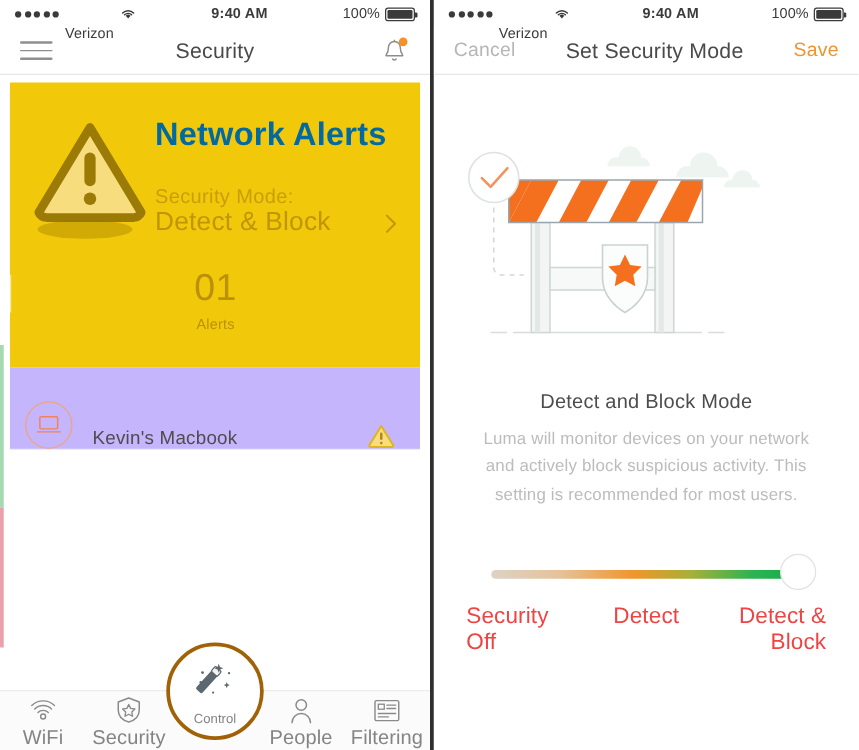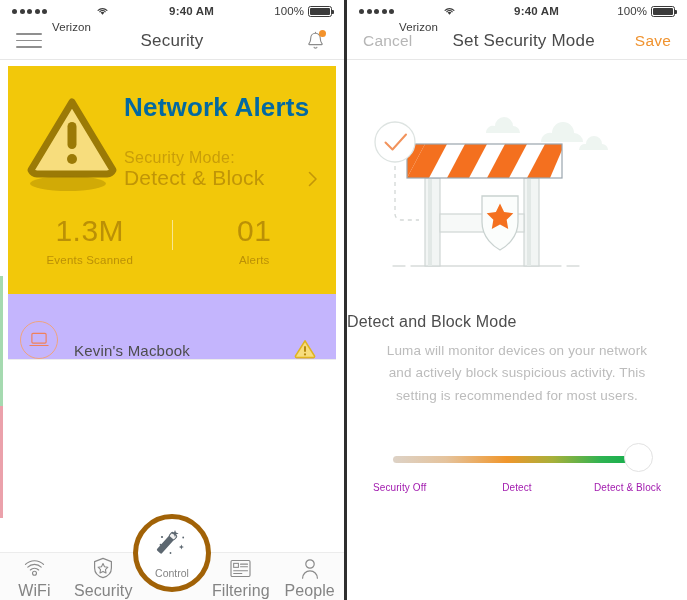--- a/index.html
+++ b/index.html
@@ -88,44 +88,44 @@
     position:absolute; left:0; right:0; bottom:0; height: 48px;
     background:#fbfbfb; border-top: 1px solid #ececec;
     display:flex; align-items:flex-start; padding-top: 4px;
   }
   .tab { flex:1; display:flex; flex-direction:column; align-items:center; gap:3px; cursor:pointer; }
   .tab .ic { height: 22px; display:flex; align-items:center; justify-content:center; }
   .tab .lbl { font-size: 16px; color:#848484; letter-spacing:.1px; }
   .tab-center-bubble {
     position:absolute; left: 50%; transform: translateX(-50%);
     bottom: 8px; width: 78px; height: 78px; border-radius:50%;
-    background:#fff; border: 5px solid #a16207; z-index: 5;
+    background:#fff; border: 3px solid #a16207; z-index: 5;
     display:flex; flex-direction:column; align-items:center; justify-content:flex-end;
     padding-bottom: 8px; gap:4px; cursor:pointer;
   }
   .tab-center-bubble .lbl { font-size: 10.5px; color:#848484; }
 
   
   .illus { position:absolute; left:0; right:0; top: 86px; height: 200px; }
-  .mode-title { position:absolute; left:0; right:0; top: 313px; text-align:left; font-size: 16px; color:#4d4d4d; letter-spacing:.2px; }
+  .mode-title { position:absolute; left:0; right:0; top: 313px; text-align:center; font-size: 16px; color:#4d4d4d; letter-spacing:.2px; }
   .mode-desc {
     position:absolute; left: 38px; right: 38px; top: 340px; text-align:center;
     font-size: 13.5px; color:#bcbcbc; line-height: 1.65; letter-spacing:.15px;
   }
   .slider-wrap { position:absolute; left: 0; right: 0; top: 450px; }
   .slider-track {
     position:absolute; left: 46px; right: 52px; top: 6px; height: 7px; border-radius: 4px;
     background: linear-gradient(to right, #ddd2c6 0%, #e5c39c 22%, #f0962c 47%, #a7b03a 66%, #2fb352 86%, #13ae4c 100%);
   }
   .slider-thumb {
     position:absolute; right: 34px; top: -7px; width: 29px; height: 29px; border-radius:50%;
     background:#fff; border:1px solid #e2e2e2; cursor:pointer;
   }
   .slider-labels { position:absolute; left: 0; right: 0; top: 32px; display:flex; padding: 0 20px; }
-  .slider-labels span { font-size: 10px; color:#a21caf; letter-spacing:.1px; }
+  .slider-labels span { font-size: 18px; color:#ef4444; letter-spacing:.1px; }
   .sl-a { flex: 0 0 33%; text-align:left; padding-left: 6px;}
   .sl-b { flex: 0 0 34%; text-align:center; }
   .sl-c { flex: 0 0 33%; text-align:right; padding-right: 6px;}
 </style>
 </head>
 <body>
 
 <div class="app">
 
   <div class="edge-strip">
@@ -186,24 +186,20 @@
       <div class="tri-shadow"></div>
 
       <div class="card-title">Network Alerts</div>
       <div class="card-mode-label">Security Mode:</div>
       <div class="card-mode-value">Detect &amp; Block</div>
       <svg class="card-chev" viewBox="0 0 10 16">
         <path d="M1.5 1.5 L8 8 L1.5 14.5" fill="none" stroke="#c39607" stroke-width="1.6" stroke-linecap="round" stroke-linejoin="round"></path>
       </svg>
 
       <div class="stats">
-        <div class="stat">
-          <div class="num">1.3M</div>
-          <div class="lbl">Events Scanned</div>
-        </div>
         <div class="stat-div"></div>
         <div class="stat">
           <div class="num">01</div>
           <div class="lbl">Alerts</div>
         </div>
       </div>
     </div>
 
     <div class="device-row">
       <div class="dev-avatar">
@@ -240,37 +236,37 @@
             <path d="M10 6.6 l1.5 3.1 3.4.5-2.45 2.4.58 3.4L10 14.4l-3.03 1.6.58-3.4L5.1 10.2l3.4-.5z" fill="none" stroke="#8a8a8a" stroke-width="1.1" stroke-linejoin="round"></path>
           </svg>
         </span>
         <span class="lbl">Security</span>
       </div>
 
       <div class="tab"></div>
 
       <div class="tab">
         <span class="ic">
+          <svg width="20" height="21" viewBox="0 0 20 21">
+            <circle cx="10" cy="6" r="4.2" fill="none" stroke="#8a8a8a" stroke-width="1.2"></circle>
+            <path d="M2.6 20.2 a7.4 7.4 0 0 1 14.8 0" fill="none" stroke="#8a8a8a" stroke-width="1.2" stroke-linecap="round"></path>
+          </svg>
+        </span>
+        <span class="lbl">People</span>
+      </div>
+
+      <div class="tab">
+        <span class="ic">
           <svg width="21" height="19" viewBox="0 0 22 20">
             <rect x="1" y="1.6" width="20" height="16.8" rx="1.2" fill="none" stroke="#8a8a8a" stroke-width="1.2"></rect>
             <rect x="3.8" y="4.6" width="5" height="4.2" fill="none" stroke="#8a8a8a" stroke-width="1.1"></rect>
             <path d="M11 5.4 H18.4 M11 8.2 H18.4 M3.8 12.4 H18.4 M3.8 15.2 H12.4" stroke="#8a8a8a" stroke-width="1.1" stroke-linecap="round"></path>
           </svg>
         </span>
         <span class="lbl">Filtering</span>
-      </div>
-
-      <div class="tab">
-        <span class="ic">
-          <svg width="20" height="21" viewBox="0 0 20 21">
-            <circle cx="10" cy="6" r="4.2" fill="none" stroke="#8a8a8a" stroke-width="1.2"></circle>
-            <path d="M2.6 20.2 a7.4 7.4 0 0 1 14.8 0" fill="none" stroke="#8a8a8a" stroke-width="1.2" stroke-linecap="round"></path>
-          </svg>
-        </span>
-        <span class="lbl">People</span>
       </div>
 
       <div class="tab-center-bubble">
         <span class="ic">
           <svg width="34" height="32" viewBox="0 0 34 32">
             <rect x="8.5" y="4" width="6.6" height="24" rx="1.4" fill="#5c6770" transform="rotate(42 11.8 16)"></rect>
             <rect x="8.5" y="4" width="6.6" height="5.4" rx="1.4" fill="#f2f2f2" stroke="#5c6770" stroke-width="1" transform="rotate(42 11.8 16)"></rect>
             <path d="M20 3 l1 2.6 2.6 1 -2.6 1 -1 2.6 -1-2.6 -2.6-1 2.6-1z" fill="#5c6770"></path>
             <path d="M26.4 17.5 l.7 1.8 1.8.7 -1.8.7 -.7 1.8 -.7-1.8 -1.8-.7 1.8-.7z" fill="#5c6770"></path>
             <circle cx="7" cy="10" r="1.1" fill="#5c6770"></circle>

